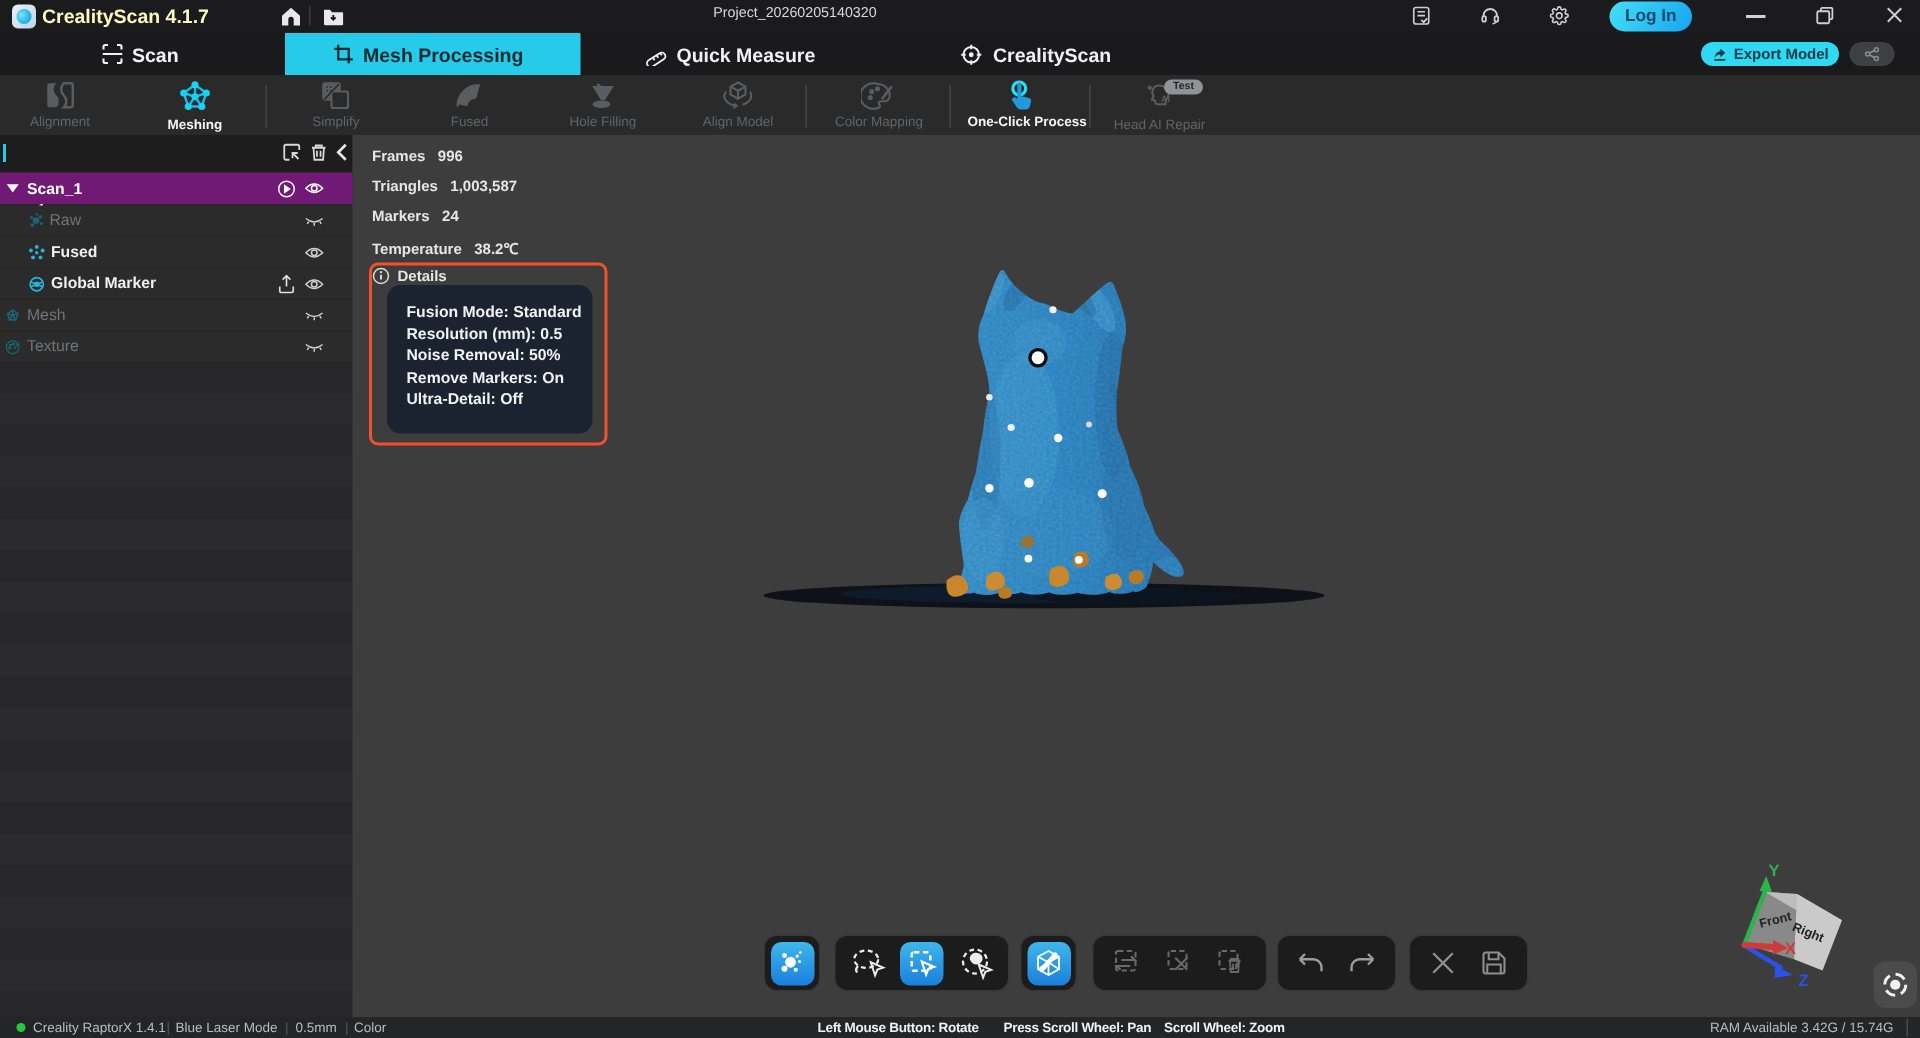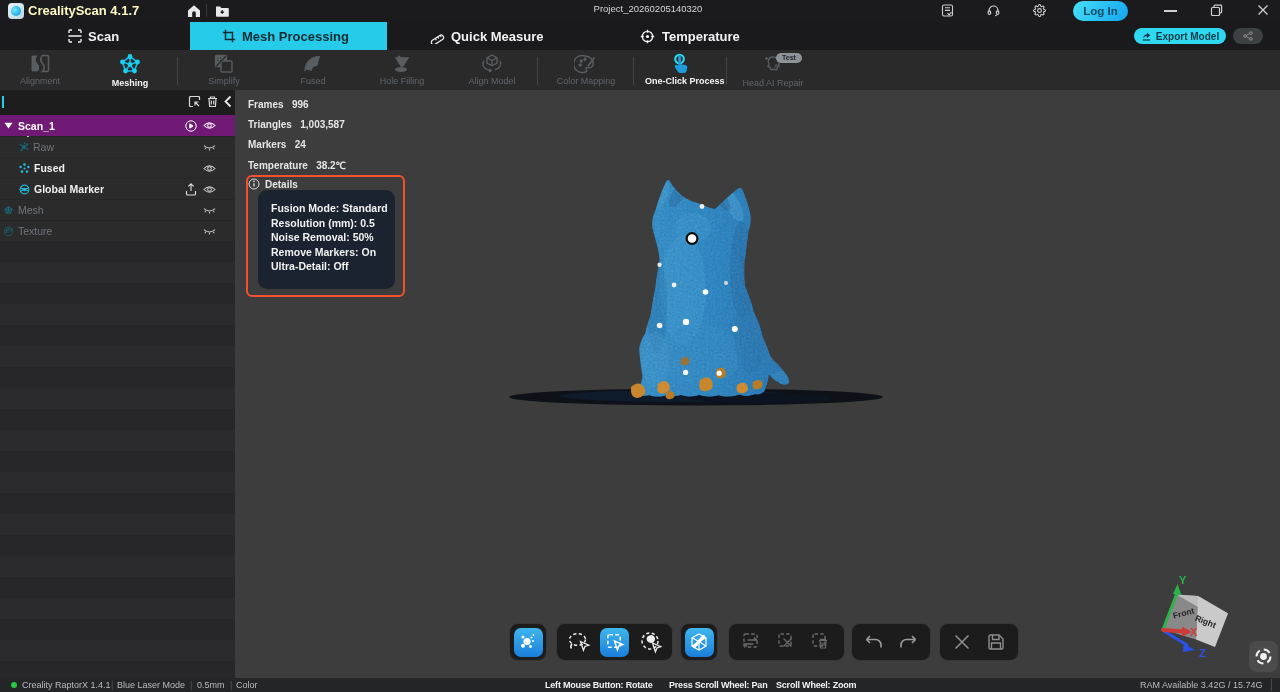--- a/index.html
+++ b/index.html
@@ -49,21 +49,21 @@
 
     <svg class="abs" style="left:187px;top:4px" width="14" height="14" viewBox="0 0 14 14">
         <path d="M7 1.2 L13 6.5 L13 13 L8.8 13 L8.8 9 A1.8 1.8 0 0 0 5.2 9 L5.2 13 L1 13 L1 6.5 Z" fill="#e8e8e8"></path>
       </svg>
     <div class="abs" style="left:206px;top:4px;width:1px;height:13px;background:#3a3a3a;"></div>
 
     <svg class="abs" style="left:215px;top:4px" width="14" height="14" viewBox="0 0 14 14">
         <path d="M1 2.5 h4 l1.4 1.6 H13 a.8.8 0 0 1 .8.8 V12 a.8.8 0 0 1-.8.8 H1.8 A.8.8 0 0 1 1 12 Z" fill="#e8e8e8"></path>
         <path d="M7.2 6 v3 m-1.6-1.4 1.6 1.6 1.6-1.6" stroke="#131313" stroke-width="1.2" fill="none"></path>
       </svg>
-    <div class="abs" style="left:0;top:3px;width:1280px;text-align:center;font-size:9.5px;color:#d8d8d8;padding-left:16px;">Project_20260205140320</div>
+    <div class="abs" style="left:0;top:3px;width:1044px;text-align:center;font-size:9.5px;color:#d8d8d8;padding-left:16px;">Project_20260205140320</div>
 
     <svg class="abs" style="left:941px;top:4px" width="13" height="13" viewBox="0 0 13 13" fill="none" stroke="#cfcfcf" stroke-width="1.1">
         <rect x="1.5" y="1" width="10" height="11" rx="1.5"></rect>
         <path d="M4 3.8 h5 M4 6.4 h5"></path>
         <path d="M6.5 9.2 l1.6 1.6 2.4-2.6" stroke-width="1.2"></path>
       </svg>
 
     <svg class="abs" style="left:987px;top:4px" width="13" height="13" viewBox="0 0 13 13" fill="none" stroke="#cfcfcf" stroke-width="1.2">
         <path d="M2 7.5 v-1 a4.5 4.5 0 0 1 9 0 v1"></path>
         <rect x="1.2" y="6.8" width="2.4" height="3.6" rx="1.1"></rect>
@@ -108,21 +108,21 @@
           <path d="M5.2 9.3 l1.2 1.9 M7.6 7.6 l1.2 1.9 M10 6 l1.2 1.9"></path>
         </svg>
       <span style="margin-left:6px;">Quick Measure</span>
     </div>
     <div class="tab" style="left:640px;">
       <svg width="15" height="15" viewBox="0 0 15 15" fill="none" stroke="#f2f2f2" stroke-width="1.3">
           <circle cx="7.5" cy="7.5" r="5.2"></circle>
           <circle cx="7.5" cy="7.5" r="1.6" fill="#f2f2f2" stroke="none"></circle>
           <path d="M7.5 0.8 v3 M7.5 11.2 v3 M0.8 7.5 h3 M11.2 7.5 h3"></path>
         </svg>
-      <span style="margin-left:7px;">Temperature</span>
+      <span style="margin-left:7px;">CrealityScan</span>
     </div>
 
     <div class="abs" style="left:1134px;top:6px;width:92px;height:16px;border-radius:8px;background:#2fd9f2;display:flex;align-items:center;justify-content:center;">
       <svg width="11" height="11" viewBox="0 0 12 12" fill="none" stroke="#0b3b46" stroke-width="1.3">
           <path d="M6.5 3.5 C3.5 3.8 2.5 6 2.3 8.2 C3.5 6.3 4.8 5.8 6.5 5.8 V7.8 L10 4.6 6.5 1.6 Z" fill="#0b3b46" stroke="none"></path>
           <path d="M2 9.8 h8"></path>
         </svg>
       <span style="font-size:10px;font-weight:bold;color:#0b3b46;margin-left:4px;">Export Model</span>
     </div>
     <div class="abs" style="left:1233px;top:6px;width:30px;height:16px;border-radius:8px;background:#3e4144;display:flex;align-items:center;justify-content:center;">

